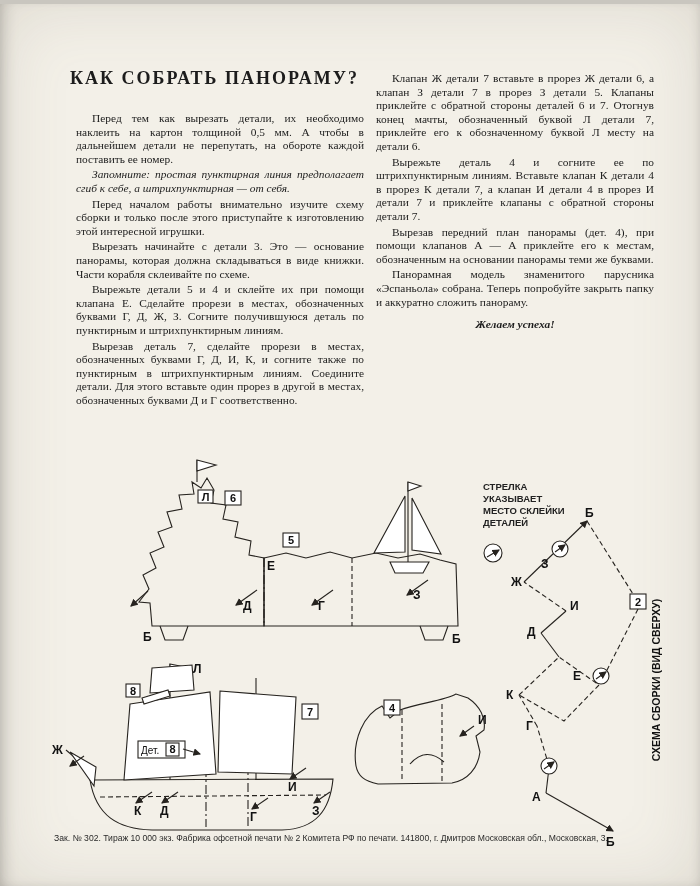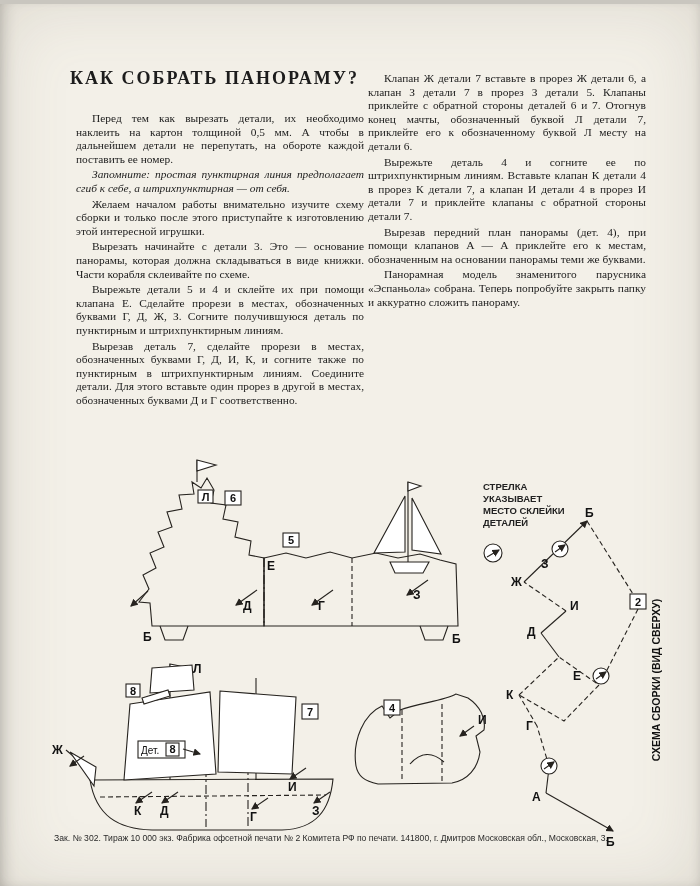--- a/index.html
+++ b/index.html
@@ -11,21 +11,21 @@
                 inset 12px 0 18px -12px rgba(0,0,0,.28),
                 inset -8px 0 14px -10px rgba(0,0,0,.16),
                 inset 0 -10px 16px -12px rgba(0,0,0,.22);
   }
   h1.title {
     position:absolute; left:70px; top:64px; margin:0;
     font-size:18px; font-weight:bold; letter-spacing:2px; white-space:nowrap;
   }
   .col { position:absolute; font-size:11.4px; line-height:13.6px; text-align:justify; }
   .col-left  { left:76px;  top:108px; width:288px; }
-  .col-right { left:368px; top:68px;  width:278px; }
+  .col-right { left:376px; top:68px;  width:278px; }
   .col p { margin:0 0 2px 0; text-indent:16px; }
   p.note-italic { font-style:italic; }
   p.wish { text-align:center; font-weight:bold; font-style:italic; text-indent:0; margin-top:9px; }
   .footer {
     position:absolute; left:54px; top:829px; width:630px; white-space:nowrap;
     font-family:"Liberation Sans", sans-serif; font-size:8.6px; color:#2a2a2a;
   }
   svg.diagram { position:absolute; left:0; top:440px; }
   .ln * { stroke:#26231f; stroke-width:1.1; fill:none; }
   .ln .fw { fill:#fff; }
@@ -40,31 +40,32 @@
 </head>
 <body>
 
 <div class="page">
 
   <h1 class="title">КАК СОБРАТЬ ПАНОРАМУ?</h1>
 
   <div class="col col-left">
     <p>Перед тем как вырезать детали, их необходимо наклеить на картон толщиной 0,5 мм. А чтобы в дальнейшем детали не перепутать, на обороте каждой поставить ее номер.</p>
     <p class="note-italic">Запомните: простая пунктирная линия предполагает сгиб к себе, а штрихпунктирная — от себя.</p>
-    <p>Желаем началом работы внимательно изучите схему сборки и только после этого приступайте к изготовлению этой интересной игрушки.</p>
+    <p>Перед началом работы внимательно изучите схему сборки и только после этого приступайте к изготовлению этой интересной игрушки.</p>
     <p>Вырезать начинайте с детали 3. Это — основание панорамы, которая должна складываться в виде книжки. Части корабля склеивайте по схеме.</p>
     <p>Вырежьте детали 5 и 4 и склейте их при помощи клапана Е. Сделайте прорези в местах, обозначенных буквами Г, Д, Ж, З. Согните получившуюся деталь по пунктирным и штрихпунктирным линиям.</p>
     <p>Вырезав деталь 7, сделайте прорези в местах, обозначенных буквами Г, Д, И, К, и согните также по пунктирным в штрихпунктирным линиям. Соедините детали. Для этого вставьте один прорез в другой в местах, обозначенных буквами Д и Г соответственно.</p>
   </div>
 
   <div class="col col-right">
     <p>Клапан Ж детали 7 вставьте в прорез Ж детали 6, а клапан З детали 7 в прорез З детали 5. Клапаны приклейте с обратной стороны деталей 6 и 7. Отогнув конец мачты, обозначенный буквой Л детали 7, приклейте его к обозначенному буквой Л месту на детали 6.</p>
     <p>Вырежьте деталь 4 и согните ее по штрихпунктирным линиям. Вставьте клапан К детали 4 в прорез К детали 7, а клапан И детали 4 в прорез И детали 7 и приклейте клапаны с обратной стороны детали 7.</p>
     <p>Вырезав передний план панорамы (дет. 4), при помощи клапанов А — А приклейте его к местам, обозначенным на основании панорамы теми же буквами.</p>
     <p>Панорамная модель знаменитого парусника «Эспаньола» собрана. Теперь попробуйте закрыть папку и аккуратно сложить панораму.</p>
+    <p class="wish">Желаем успеха!</p>
   </div>
 
   <svg class="diagram" width="700" height="446" viewBox="0 440 700 446" xmlns="http://www.w3.org/2000/svg">
     <defs>
       <marker id="ah" markerWidth="8" markerHeight="8" refX="6" refY="3.5" orient="auto">
         <path d="M0,0 L7,3.5 L0,7 Z" fill="#26231f" stroke="none"></path>
       </marker>
     </defs>
 
     <g class="ln">

